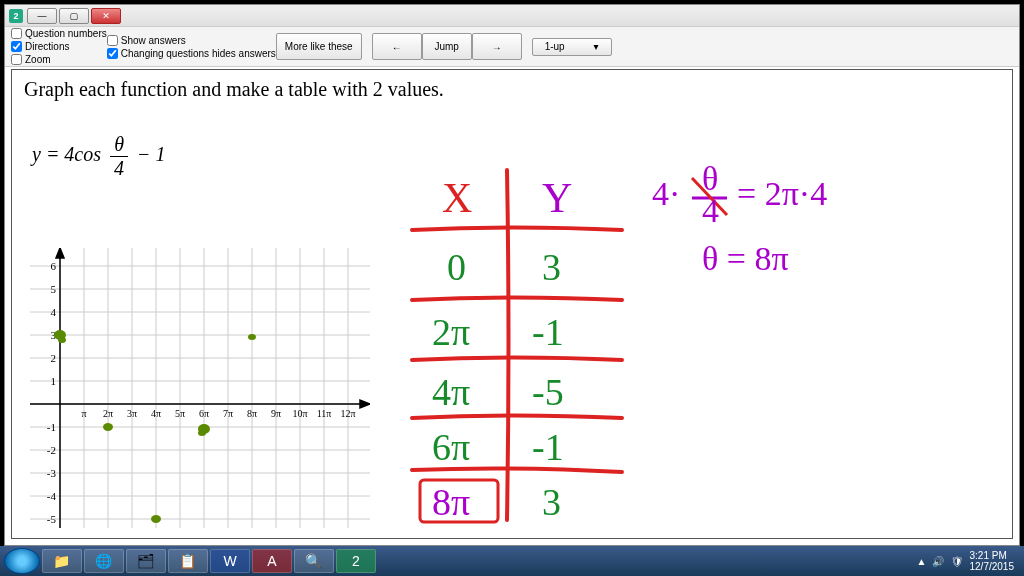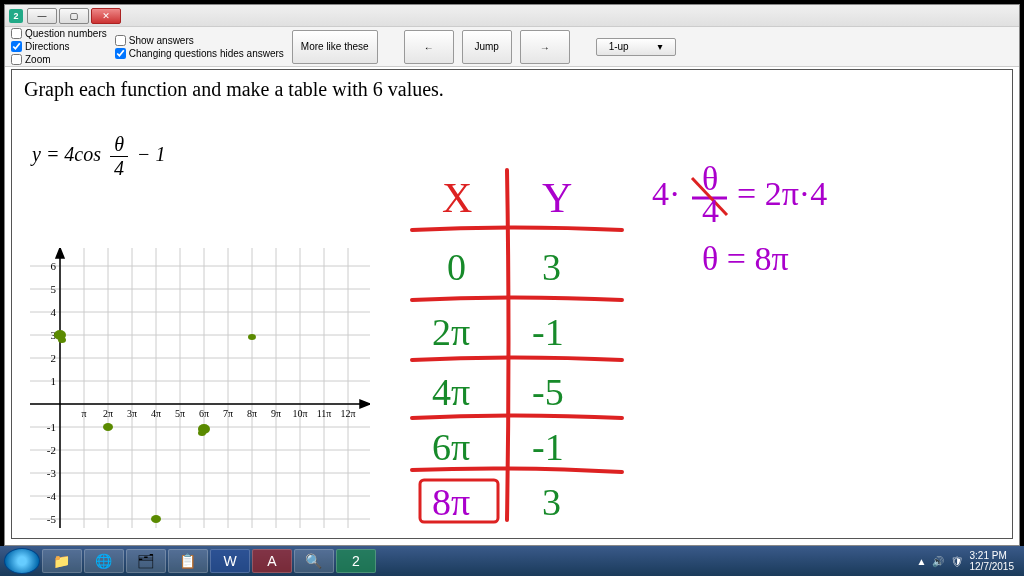--- a/index.html
+++ b/index.html
@@ -29,28 +29,28 @@
 .winbtns { display:flex; gap:2px; }
 .winbtn { width:30px; height:16px; border:1px solid #888; background:linear-gradient(#f8f8f8,#ddd); border-radius:2px; display:flex; align-items:center; justify-content:center; font-size:9px;}
 .winbtn.close { background:linear-gradient(#e88,#c33); color:#fff; border-color:#a22;}
 .toolbar {
   height: 40px;
   background:#f4f4f4;
   border-bottom:1px solid #ccc;
   display:flex; align-items:center;
   font-size:10px;
   padding: 2px 6px;
-  gap: 8px;
+  gap: 0;
 }
 .col { display:flex; flex-direction:column; gap:2px;}
 .chk { display:flex; align-items:center; gap:3px;}
 .chk input { width:11px; height:11px;}
 .zoom-slider { width:80px; height:14px; background:#fff; border:1px solid #999; position:relative;}
 .zoom-slider .thumb { position:absolute; left:30px; top:-2px; width:8px; height:18px; background:#6ae; border:1px solid #47a;}
-.btn { height:34px; padding:4px 8px; font-size:10px; background:linear-gradient(#fff,#e6e6e6); border:1px solid #999; border-radius:2px; display:flex; align-items:center;}
+.btn { height:27px; padding:4px 8px; font-size:10px; background:linear-gradient(#fff,#e6e6e6); border:1px solid #999; border-radius:2px; display:flex; align-items:center;}
 .select { height:18px; width:80px; font-size:10px; background:linear-gradient(#fff,#e6e6e6); border:1px solid #999; border-radius:2px; display:flex; align-items:center; padding:0 12px; justify-content:space-between;}
 .content {
   position:absolute; top:64px; left:6px; right:6px; bottom:6px;
   border:1px solid #555;
   background:#fff;
   padding:8px 12px;
   font-family: "Times New Roman", serif;
   overflow:hidden;
 }
 .instr { font-size:20px; margin-bottom:10px;}
@@ -121,21 +121,21 @@
     <div class="btn" style="width:50px;justify-content:center">Jump</div>
     <div class="btn" style="width:50px;justify-content:center">→</div>
     <div style="width:10px"></div>
     <div class="select">
         <span>1-up</span>
         <span>▾</span>
       </div>
   </div>
 
   <div class="content">
-    <div class="instr">Graph each function and make a table with 6 values.</div>
+    <div class="instr">Graph each function and make a table with 2 values.</div>
     <div class="equation">
       <span>y = 4cos</span>
       <span style="display:inline-block;vertical-align:middle;text-align:center;margin:0 4px;">
         <span style="display:block;border-bottom:1px solid #000;padding:0 4px">θ</span>
         <span style="display:block;padding:0 4px">4</span>
       </span>
       <span>− 1</span>
     </div>
 
     <svg class="graph" viewBox="0 0 340 280">

